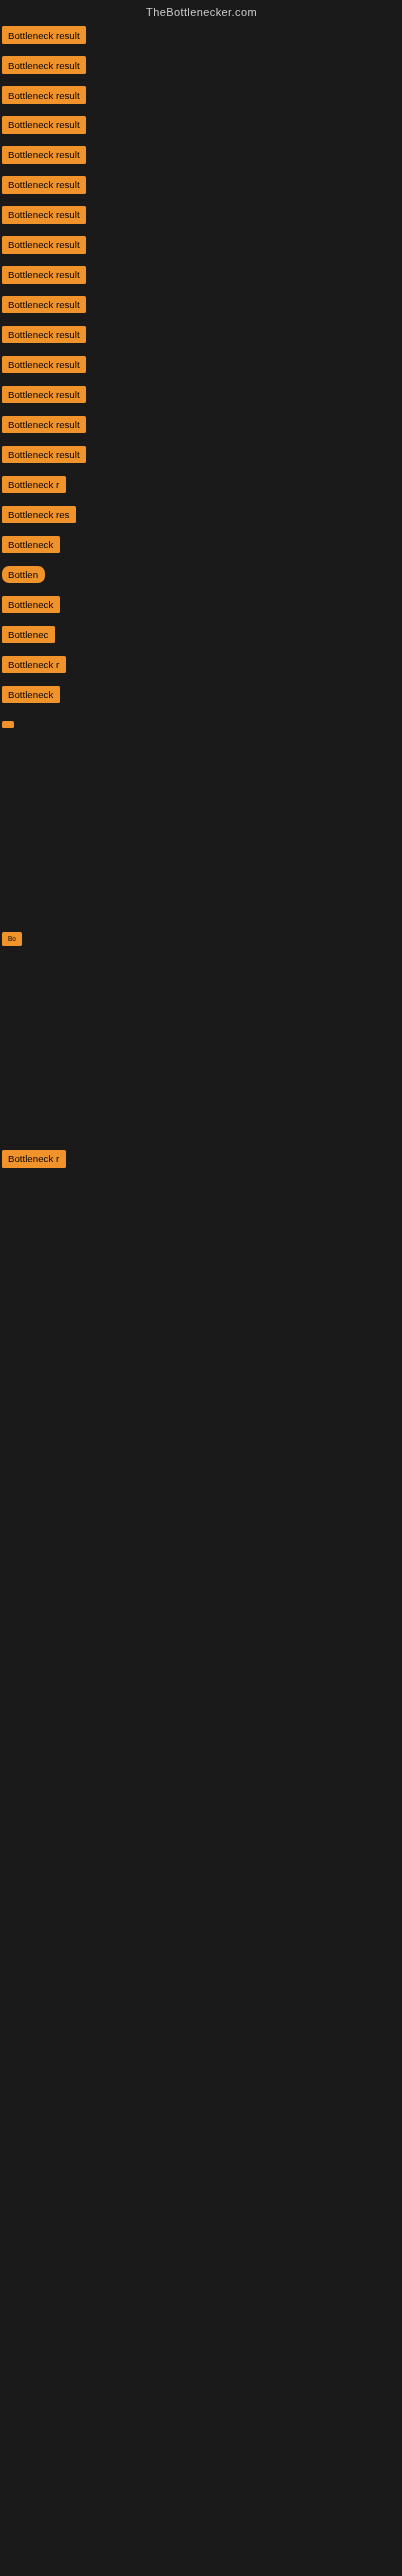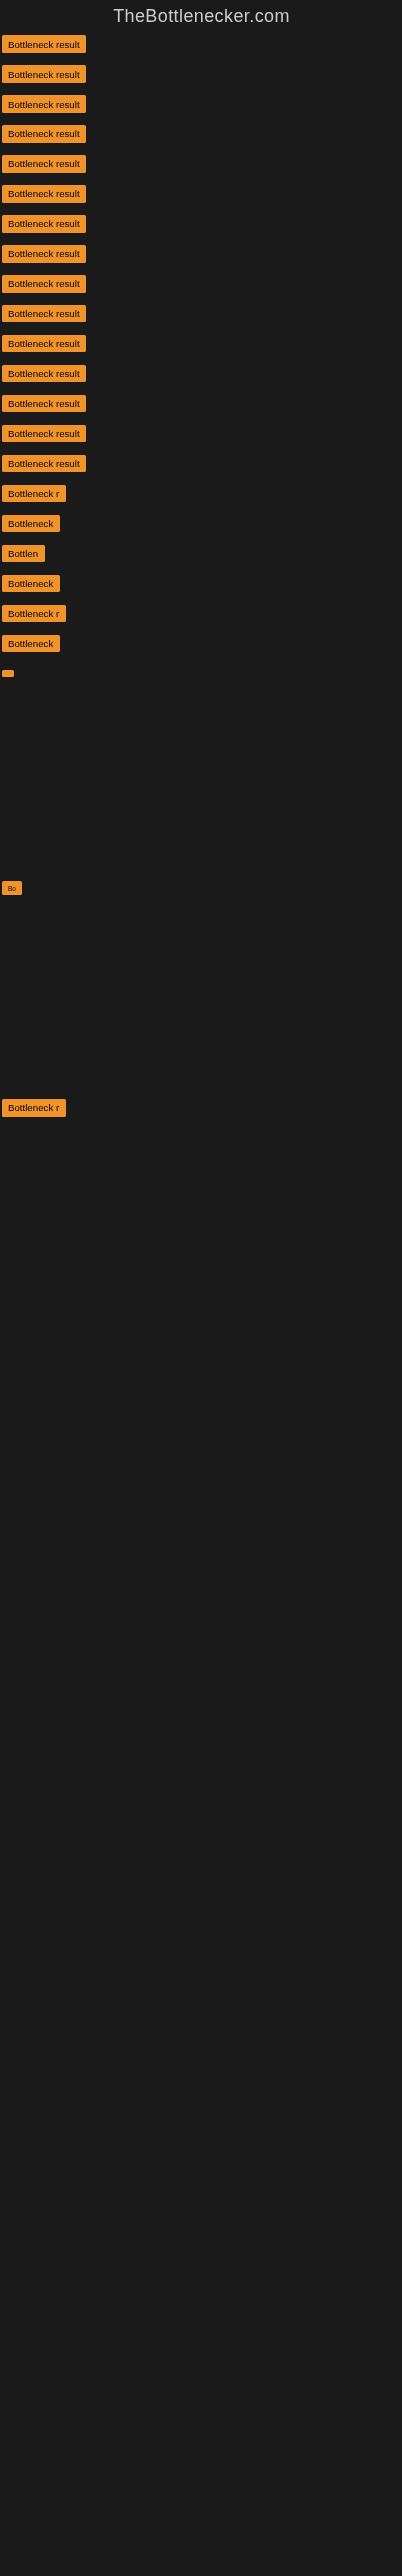--- a/index.html
+++ b/index.html
@@ -12,21 +12,21 @@
       width: 403px;
       min-height: 2576px;
       background-color: #1a1a1a;
       font-family: Arial, sans-serif;
       position: relative;
     }
 
     .site-title {
       text-align: center;
       color: #cccccc;
-      font-size: 18px;
+      font-size: 11px;
       padding: 6.4px 0 3.2px 0;
       letter-spacing: 0.4px;
     }
 
     .bottleneck-item {
       margin: 0 0 0 1.6px;
       padding: 4.8px 0;
       text-decoration: underline;
     }
 
@@ -53,21 +53,21 @@
     .row-9  .bottleneck-badge { max-width: 137px; }
     .row-10 .bottleneck-badge { max-width: 135px; }
     .row-11 .bottleneck-badge { max-width: 131px; }
     .row-12 .bottleneck-badge { max-width: 127px; }
     .row-13 .bottleneck-badge { max-width: 123px; }
     .row-14 .bottleneck-badge { max-width: 119px; }
     .row-15 .bottleneck-badge { max-width: 115px; }
     .row-16 .bottleneck-badge { max-width: 105px; }
     .row-17 .bottleneck-badge { max-width: 95px; }
     .row-18 .bottleneck-badge { max-width: 87px; }
-    .row-19 .bottleneck-badge { max-width: 72px; }
+    .row-19 .bottleneck-badge { max-width: 72px; border-radius: 7px; }
     .row-20 .bottleneck-badge { max-width: 87px; }
     .row-21 .bottleneck-badge { max-width: 71px; }
     .row-22 .bottleneck-badge { max-width: 90px; }
     .row-23 .bottleneck-badge { max-width: 44px; }
     .row-24 .bottleneck-badge { max-width: 79px; }
     .row-25 .bottleneck-badge { max-width: 13px; font-size: 0px; }
     .row-29 .bottleneck-badge { max-width: 22.5px; font-size: 6.4px; }
     .row-33 .bottleneck-badge { max-width: 105px; }
   </style>
 </head>
@@ -85,23 +85,25 @@
     <div class="bottleneck-item row-7" style="padding: 4.8px 0px;"><span class="bottleneck-badge">Bottleneck result</span></div>
     <div class="bottleneck-item row-8" style="padding: 4.8px 0px;"><span class="bottleneck-badge">Bottleneck result</span></div>
     <div class="bottleneck-item row-9" style="padding: 4.8px 0px;"><span class="bottleneck-badge">Bottleneck result</span></div>
     <div class="bottleneck-item row-10" style="padding: 4.8px 0px;"><span class="bottleneck-badge">Bottleneck result</span></div>
     <div class="bottleneck-item row-11" style="padding: 4.8px 0px;"><span class="bottleneck-badge">Bottleneck result</span></div>
     <div class="bottleneck-item row-12" style="padding: 4.8px 0px;"><span class="bottleneck-badge">Bottleneck result</span></div>
     <div class="bottleneck-item row-13" style="padding: 4.8px 0px;"><span class="bottleneck-badge">Bottleneck result</span></div>
     <div class="bottleneck-item row-14" style="padding: 4.8px 0px;"><span class="bottleneck-badge">Bottleneck result</span></div>
     <div class="bottleneck-item row-15" style="padding: 4.8px 0px;"><span class="bottleneck-badge">Bottleneck result</span></div>
     <div class="bottleneck-item row-16" style="padding: 4.8px 0px;"><span class="bottleneck-badge">Bottleneck r</span></div>
+    <div class="bottleneck-item row-17" style="padding: 4.8px 0px;"><span class="bottleneck-badge">Bottleneck res</span></div>
     <div class="bottleneck-item row-18" style="padding: 4.8px 0px;"><span class="bottleneck-badge">Bottleneck</span></div>
     <div class="bottleneck-item row-19" style="padding: 4.8px 0px;"><span class="bottleneck-badge">Bottlen</span></div>
     <div class="bottleneck-item row-20" style="padding: 4.8px 0px;"><span class="bottleneck-badge">Bottleneck</span></div>
+    <div class="bottleneck-item row-21" style="padding: 4.8px 0px;"><span class="bottleneck-badge">Bottlenec</span></div>
     <div class="bottleneck-item row-22" style="padding: 4.8px 0px;"><span class="bottleneck-badge">Bottleneck r</span></div>
     <div class="bottleneck-item row-24" style="padding: 4.8px 0px;"><span class="bottleneck-badge">Bottleneck</span></div>
     <div class="bottleneck-item row-25" style="padding: 4.8px 0px;"><span class="bottleneck-badge">B</span></div>
     <div class="bottleneck-item row-26" style="height: 64px;"></div>
     <div class="bottleneck-item row-27" style="height: 64px;"></div>
     <div class="bottleneck-item row-28" style="height: 64px;"></div>
     <div class="bottleneck-item row-29" style="padding: 4.8px 0px;"><span class="bottleneck-badge">Bo</span></div>
     <div class="bottleneck-item row-30" style="height: 64px;"></div>
     <div class="bottleneck-item row-31" style="height: 64px;"></div>
     <div class="bottleneck-item row-32" style="height: 64px;"></div>

